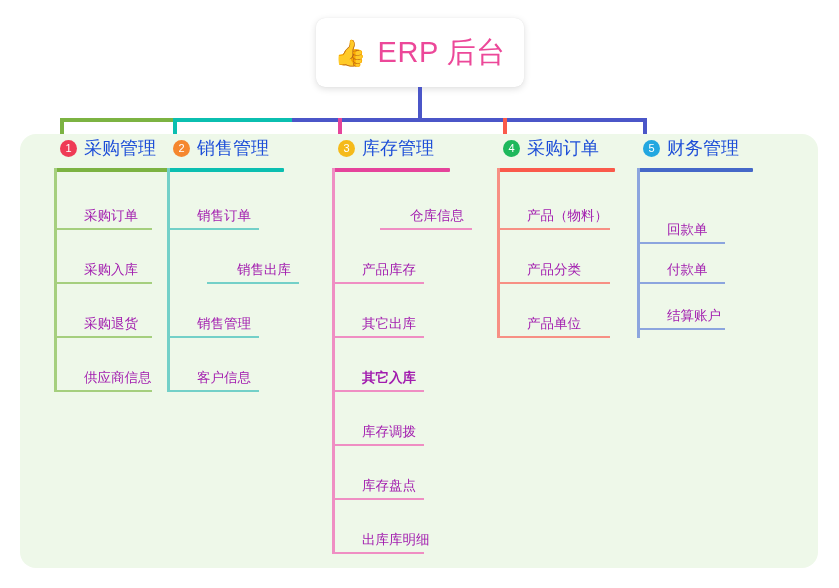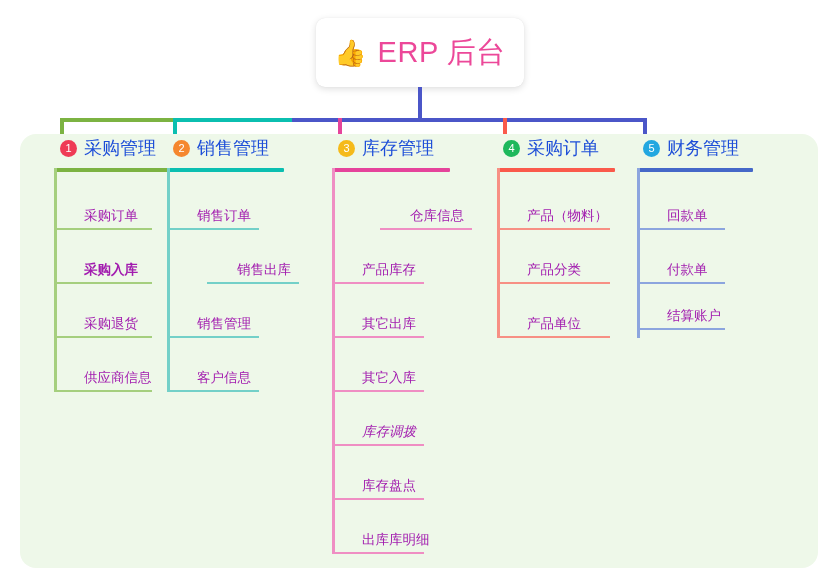--- a/index.html
+++ b/index.html
@@ -157,21 +157,21 @@
           <div class="col-head">
             <span class="badge" style="background: rgb(239, 59, 85);">1</span>
             <span class="col-title">采购管理</span>
           </div>
           <div class="head-rule" style="width: 131px; background: rgb(124, 179, 66);"></div>
           <div class="spine" style="height: 224px; background: rgb(165, 207, 126);"></div>
           <div class="leaf" style="top: 58px; width: 98px; height: 38px;">
             <span class="leaf-label">采购订单</span>
             <div class="leaf-rule" style="width: 98px; background: rgb(165, 207, 126);"></div>
           </div>
-          <div class="leaf" style="top: 112px; width: 98px; height: 38px; font-weight: bold;">
+          <div class="leaf" style="top: 112px; width: 98px; height: 38px;">
             <span class="leaf-label">采购入库</span>
             <div class="leaf-rule" style="width: 98px; background: rgb(165, 207, 126);"></div>
           </div>
           <div class="leaf" style="top: 166px; width: 98px; height: 38px;">
             <span class="leaf-label">采购退货</span>
             <div class="leaf-rule" style="width: 98px; background: rgb(165, 207, 126);"></div>
           </div>
           <div class="leaf" style="top: 220px; width: 98px; height: 38px;">
             <span class="leaf-label">供应商信息</span>
             <div class="leaf-rule" style="width: 98px; background: rgb(165, 207, 126);"></div>
@@ -213,25 +213,25 @@
             <div class="leaf-rule" style="width: 92px; background: rgb(239, 142, 195);"></div>
           </div>
           <div class="leaf" style="top: 112px; width: 92px; height: 38px;">
             <span class="leaf-label">产品库存</span>
             <div class="leaf-rule" style="width: 92px; background: rgb(239, 142, 195);"></div>
           </div>
           <div class="leaf" style="top: 166px; width: 92px; height: 38px;">
             <span class="leaf-label">其它出库</span>
             <div class="leaf-rule" style="width: 92px; background: rgb(239, 142, 195);"></div>
           </div>
-          <div class="leaf" style="top: 220px; width: 92px; height: 38px;">
+          <div class="leaf" style="top: 220px; width: 92px; height: 38px; font-weight: bold;">
             <span class="leaf-label">其它入库</span>
             <div class="leaf-rule" style="width: 92px; background: rgb(239, 142, 195);"></div>
           </div>
-          <div class="leaf" style="top: 274px; width: 92px; height: 38px; font-style: italic;">
+          <div class="leaf" style="top: 274px; width: 92px; height: 38px;">
             <span class="leaf-label">库存调拨</span>
             <div class="leaf-rule" style="width: 92px; background: rgb(239, 142, 195);"></div>
           </div>
           <div class="leaf" style="top: 328px; width: 92px; height: 38px;">
             <span class="leaf-label">库存盘点</span>
             <div class="leaf-rule" style="width: 92px; background: rgb(239, 142, 195);"></div>
           </div>
           <div class="leaf" style="top: 382px; width: 92px; height: 38px;">
             <span class="leaf-label">出库库明细</span>
             <div class="leaf-rule" style="width: 92px; background: rgb(239, 142, 195);"></div>
@@ -257,21 +257,21 @@
             <div class="leaf-rule" style="width: 113px; background: rgb(247, 144, 132);"></div>
           </div>
         </div>
         <div class="col" style="left: 604px;">
           <div class="col-head">
             <span class="badge" style="background: rgb(34, 167, 224);">5</span>
             <span class="col-title">财务管理</span>
           </div>
           <div class="head-rule" style="width: 116px; background: rgb(69, 104, 200);"></div>
           <div class="spine" style="height: 170px; background: rgb(140, 165, 222);"></div>
-          <div class="leaf" style="top: 58px; width: 88px; height: 38px;">
+          <div class="leaf" style="top: 72px; width: 88px; height: 38px;">
             <span class="leaf-label">回款单</span>
             <div class="leaf-rule" style="width: 88px; background: rgb(140, 165, 222);"></div>
           </div>
           <div class="leaf" style="top: 112px; width: 88px; height: 38px;">
             <span class="leaf-label">付款单</span>
             <div class="leaf-rule" style="width: 88px; background: rgb(140, 165, 222);"></div>
           </div>
           <div class="leaf" style="top: 158px; width: 88px; height: 38px;">
             <span class="leaf-label">结算账户</span>
             <div class="leaf-rule" style="width: 88px; background: rgb(140, 165, 222);"></div>

